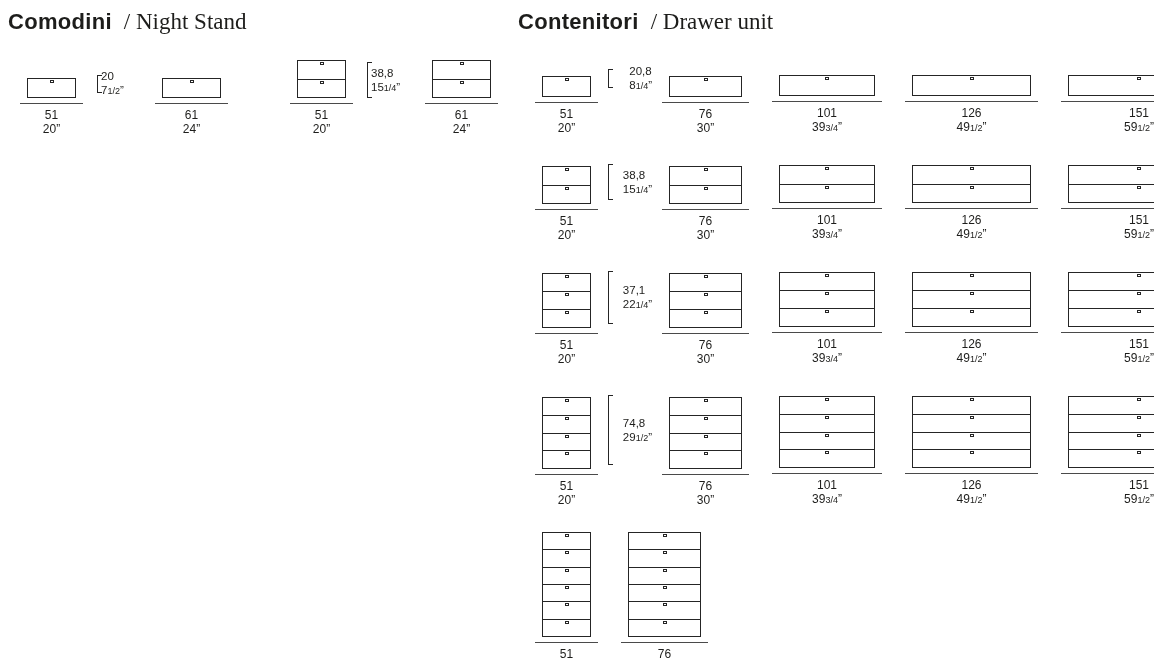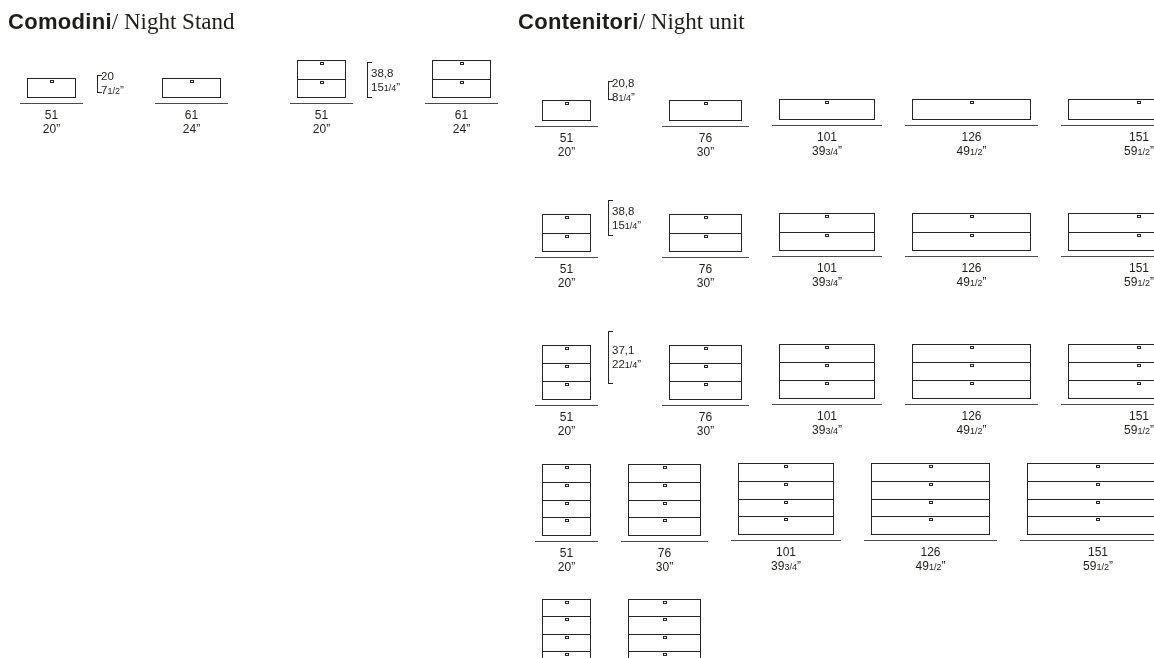--- a/index.html
+++ b/index.html
@@ -12,21 +12,21 @@
   .sec{flex:none;}
   #sec-comodini{width:510px;}
   #sec-contenitori{flex:1;}
   .sec-title{
     margin:0 0 25px 0;
     font-size:22px;line-height:27px;font-weight:700;letter-spacing:.3px;
     white-space:nowrap;
   }
   .sec-title .serif{
     font-family:"Liberation Serif",serif;
-    font-weight:400;letter-spacing:0;font-size:23px;margin-left:0;
+    font-weight:400;letter-spacing:0;font-size:23px;margin-left:12px;
   }
   #sec-comodini .rows{padding-left:12px;}
   #sec-contenitori .rows{padding-left:17px;}
   .row{display:flex;align-items:flex-end;gap:23px;margin-bottom:25px;}
   #sec-comodini .row{gap:14px;}
   .row:last-child{margin-bottom:0;}
 
   
   .unit{display:flex;flex-direction:column;align-items:center;flex:none;}
   .ubox{
@@ -42,21 +42,21 @@
   .baseline{margin-top:5px;height:1px;background:#4a4a4a;}
   .wcm{margin-top:5px;font-size:12px;line-height:13px;white-space:nowrap;}
   .win{margin-top:1px;font-size:12px;line-height:13px;white-space:nowrap;}
   .frac{font-size:9px;}
 
   
   .dim{
     display:flex;align-items:center;flex:none;
     padding-bottom:38px;width:44px;box-sizing:border-box;
   }
-  #sec-contenitori .dim{margin:16px -13px;}
+  #sec-contenitori .dim{margin:4px -13px;justify-content:space-between;}
   .dimline{width:1px;background:#252525;position:relative;flex:none;}
   .dimline::before,.dimline::after{
     content:"";position:absolute;left:0;width:5px;height:1px;background:#252525;
   }
   .dimline::before{top:0;}
   .dimline::after{bottom:0;}
   .dimtxt{margin-left:3px;font-size:11.5px;line-height:14px;white-space:nowrap;}
 </style>
 </head>
 <body>
@@ -128,21 +128,21 @@
             <div class="baseline" style="width: 73px;"></div>
             <div class="wcm">61</div>
             <div class="win">24”</div>
           </div>
         </div>
       </div>
   </section>
 
   <section class="sec" id="sec-contenitori">
     <h2 class="sec-title"><span>Contenitori</span><span class="serif"><span>/</span>
-      <span>Night unit</span></span>
+      <span>Drawer unit</span></span>
     </h2>
     <div class="rows">
         <div class="row">
           <div class="unit">
             <div class="ubox" style="width: 47px; height: 19px;">
               <div class="drawer">
                 <span class="handle"></span>
               </div>
             </div>
             <div class="baseline" style="width: 63px;"></div>
@@ -373,20 +373,27 @@
                 <span class="handle"></span>
               </div>
               <div class="drawer">
                 <span class="handle"></span>
               </div>
             </div>
             <div class="baseline" style="width: 63px;"></div>
             <div class="wcm">51</div>
             <div class="win">20”</div>
           </div>
+          <div class="dim">
+            <div class="dimline" style="height: 70px;"></div>
+            <div class="dimtxt">
+              <div class="dimcm">74,8</div>
+              <div class="dimin">29<span class="frac">1/2</span>”</div>
+            </div>
+          </div>
           <div class="unit">
             <div class="ubox" style="width: 71px; height: 70px;">
               <div class="drawer">
                 <span class="handle"></span>
               </div>
               <div class="drawer">
                 <span class="handle"></span>
               </div>
               <div class="drawer">
                 <span class="handle"></span>

